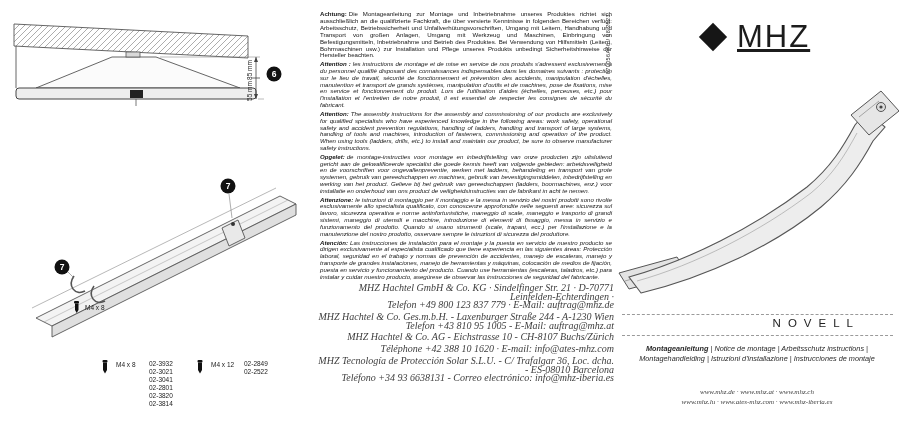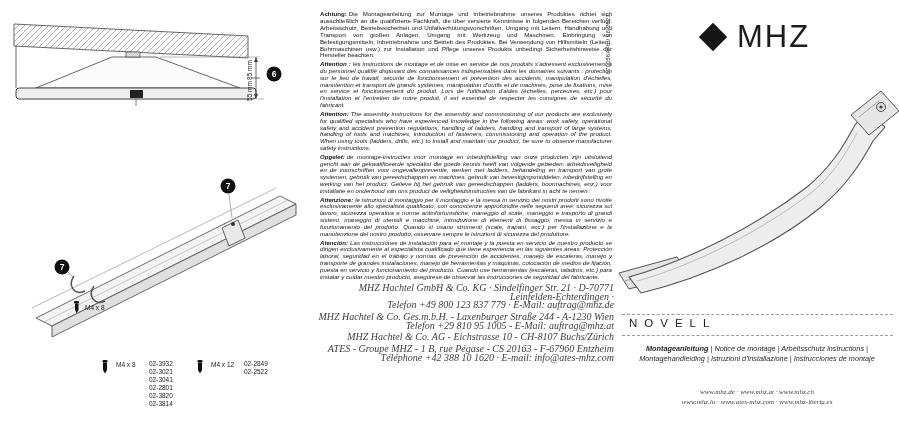--- a/index.html
+++ b/index.html
@@ -16,24 +16,24 @@
   #addresses{position:absolute;left:318px;top:284px;width:296px;text-align:right;
              font-family:"Liberation Serif",serif;font-style:italic;font-size:10px;
              line-height:8.6px;color:#3d3d3d;}
   .addr{margin-bottom:3.2px;}
 
   
   #doc-number{position:absolute;left:605px;top:14px;writing-mode:vertical-rl;
               transform:rotate(180deg);font-size:5.5px;letter-spacing:.4px;color:#333;}
   #logo{position:absolute;left:699px;top:21px;display:flex;align-items:center;gap:10px;}
   #logo .diamond{width:20px;height:20px;background:#161616;transform:rotate(45deg);margin:0 4px;}
-  #logo .brand{font-size:31px;font-weight:500;letter-spacing:2px;color:#1c1c1c;line-height:1;}
+  #logo .brand{font-size:31px;font-weight:500;letter-spacing:2px;color:#1c1c1c;line-height:1;text-decoration:underline;}
 
   .dashed-rule{position:absolute;left:622px;width:271px;border-top:1px dashed #9a9a9a;height:0;}
-  #novell{position:absolute;left:622px;top:317px;width:271px;text-align:left;
+  #novell{position:absolute;left:589px;top:317px;width:271px;text-align:right;
           font-size:11.5px;letter-spacing:7px;text-indent:7px;color:#222;}
   #captions{position:absolute;left:613px;top:344px;width:288px;text-align:center;
             font-size:7.3px;line-height:9.6px;color:#2a2a2a;font-style:italic;}
   #captions .lead{font-weight:bold;text-align:right;}
   #websites{position:absolute;left:613px;top:388px;width:288px;text-align:center;
             font-family:"Liberation Serif",serif;font-style:italic;font-size:7px;
             line-height:9.6px;color:#3d3d3d;}
 
   
   .part-group{position:absolute;display:flex;gap:7px;align-items:flex-start;
@@ -152,28 +152,31 @@
 
   <div id="addresses">
     <div class="addr">
       <div>MHZ Hachtel GmbH &amp; Co. KG · Sindelfinger Str. 21 · D-70771 Leinfelden-Echterdingen ·</div>
       <div>Telefon +49 800 123 837 779 · E-Mail: auftrag@mhz.de</div>
     </div>
     <div class="addr">
     </div>
     <div class="addr">
       <div>MHZ Hachtel &amp; Co. Ges.m.b.H. - Laxenburger Straße 244 - A-1230 Wien</div>
-      <div>Telefon +29 810 95 1005 - E-Mail: auftrag@mhz.at</div>
+      <div>Telefon +43 810 95 1005 - E-Mail: auftrag@mhz.at</div>
     </div>
     <div class="addr">
       <div>MHZ Hachtel &amp; Co. AG - Eichstrasse 10 - CH-8107 Buchs/Zürich</div>
     </div>
     <div class="addr">
-      <div>ATES - Groupe MHZ - 1 B, rue Pégase - CS 20163 - F-67960 Entzheim</div>
       <div>Téléphone +42 388 10 1620 · E-mail: info@ates-mhz.com</div>
+    </div>
+    <div class="addr">
+      <div>MHZ Tecnología de Protección Solar S.L.U. - C/ Trafalgar 36, Loc. dcha. - ES-08010 Barcelona</div>
+      <div>Teléfono +34 93 6638131 - Correo electrónico: info@mhz-iberia.es</div>
     </div>
   </div>
 
   <div id="doc-number">070056A46 / 08.2023</div>
 
   <div id="logo">
     <span class="diamond"></span>
     <span class="brand">MHZ</span>
   </div>
 

